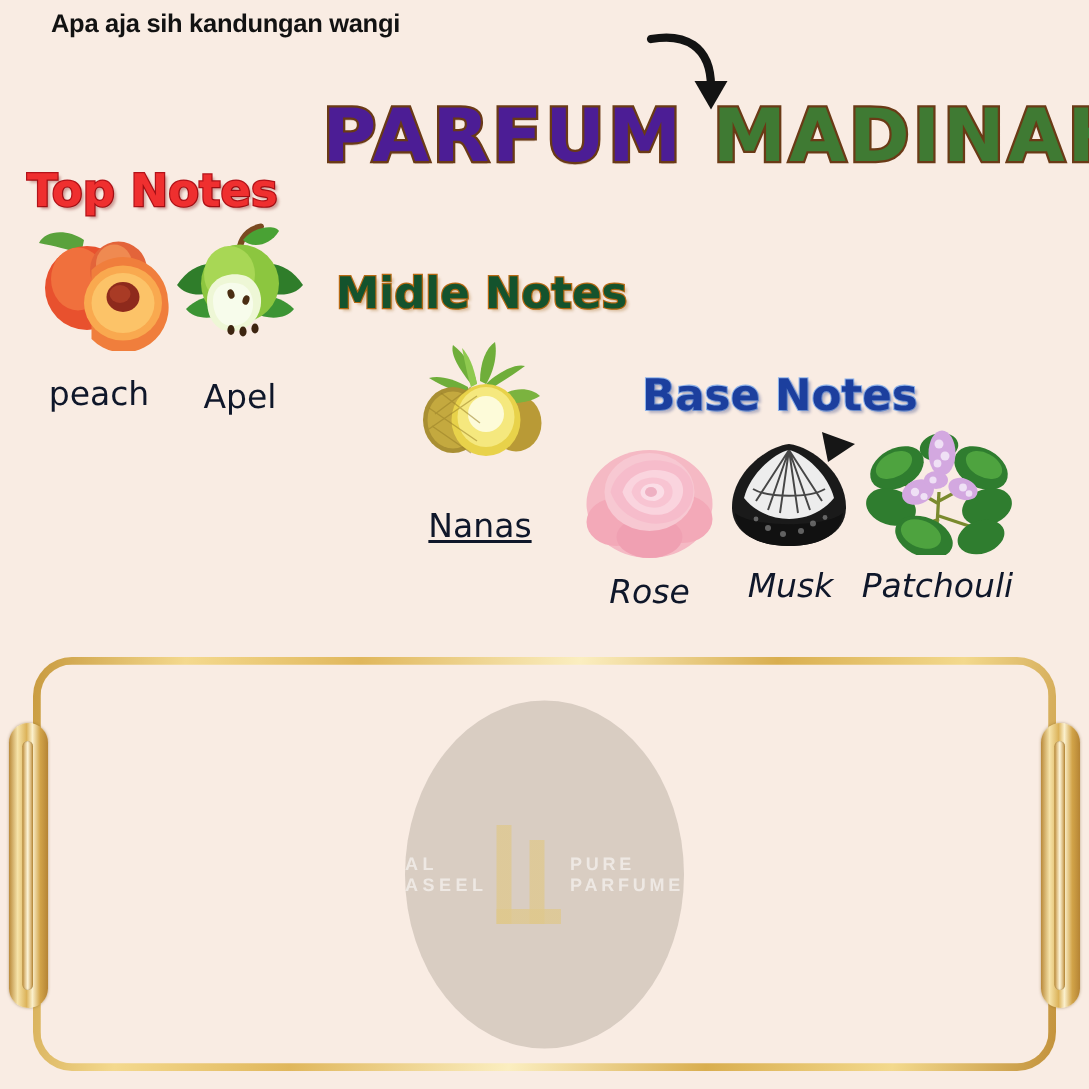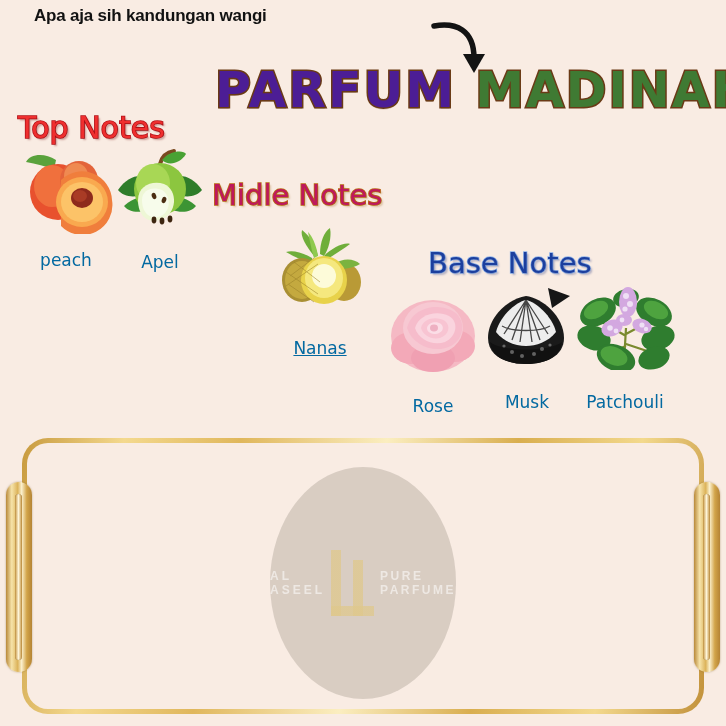--- a/index.html
+++ b/index.html
@@ -38,60 +38,60 @@
     paint-order:stroke fill;
     text-shadow:0 2px 0 rgba(106,58,22,.25);
   }
   .brand .w2{
     color:#3f7a33;
     -webkit-text-stroke:3px #6a3a16;
     paint-order:stroke fill;
   }
 
   
-  .note-head{position:absolute;white-space:nowrap;font-weight:normal;}
+  .note-head{position:absolute;white-space:nowrap;font-weight:bold;}
   .note-top{
     left:18px;top:110px;font-size:30px;color:#ef2f2f;
     -webkit-text-stroke:1.6px #b3131a;paint-order:stroke fill;
     text-shadow:2px 2px 2px rgba(120,10,10,.35);
     font-family:"DejaVu Sans", sans-serif;
   }
   .note-mid{
-    left:212px;top:178px;font-size:29px;
-    color:#be185d;
+    left:224px;top:178px;font-size:29px;
+    color:#14532d;
     -webkit-text-stroke:1.6px #b86a14;paint-order:stroke fill;
     text-shadow:2px 2px 2px rgba(150,90,10,.3);
     font-family:"DejaVu Sans", sans-serif;
   }
   .note-base{
     left:428px;top:246px;font-size:29px;
     color:#1c3f9e;
     -webkit-text-stroke:1.4px #8fb4ea;paint-order:stroke fill;
     text-shadow:2px 2px 2px rgba(20,40,120,.3);
     font-family:"DejaVu Sans", sans-serif;
   }
 
   
   .ing{position:absolute;text-align:center;}
   .ing .art{position:relative;margin:0 auto;}
   .ing .cap{
-    font-size:17px;color:#0369a1;margin-top:2px;
+    font-size:22px;color:#0f172a;margin-top:2px;
     font-family:"DejaVu Sans", sans-serif;
   }
   .ing-peach{left:16px;top:148px;width:100px;}
   .ing-apel{left:108px;top:142px;width:104px;}
   .ing-nanas{left:272px;top:228px;width:96px;}
   .ing-rose{left:385px;top:288px;width:96px;}
   .ing-musk{left:478px;top:282px;width:98px;}
   .ing-patch{left:572px;top:276px;width:106px;}
 
   .ing-peach .cap{margin-top:12px;}
   .ing-apel  .cap{margin-top:16px;}
   .ing-nanas .cap{margin-top:26px;text-decoration:underline;}
-  .ing-rose  .cap, .ing-musk .cap, .ing-patch .cap{margin-top:18px;}
+  .ing-rose  .cap, .ing-musk .cap, .ing-patch .cap{margin-top:4px;font-style:italic;}
 
   
   .panel{
     position:absolute;left:0;top:428px;width:726px;height:298px;
     background:#f9ece3;
   }
   .panel-frame{
     position:absolute;left:22px;top:10px;
     width:682px;height:276px;
     border:5px solid transparent;

